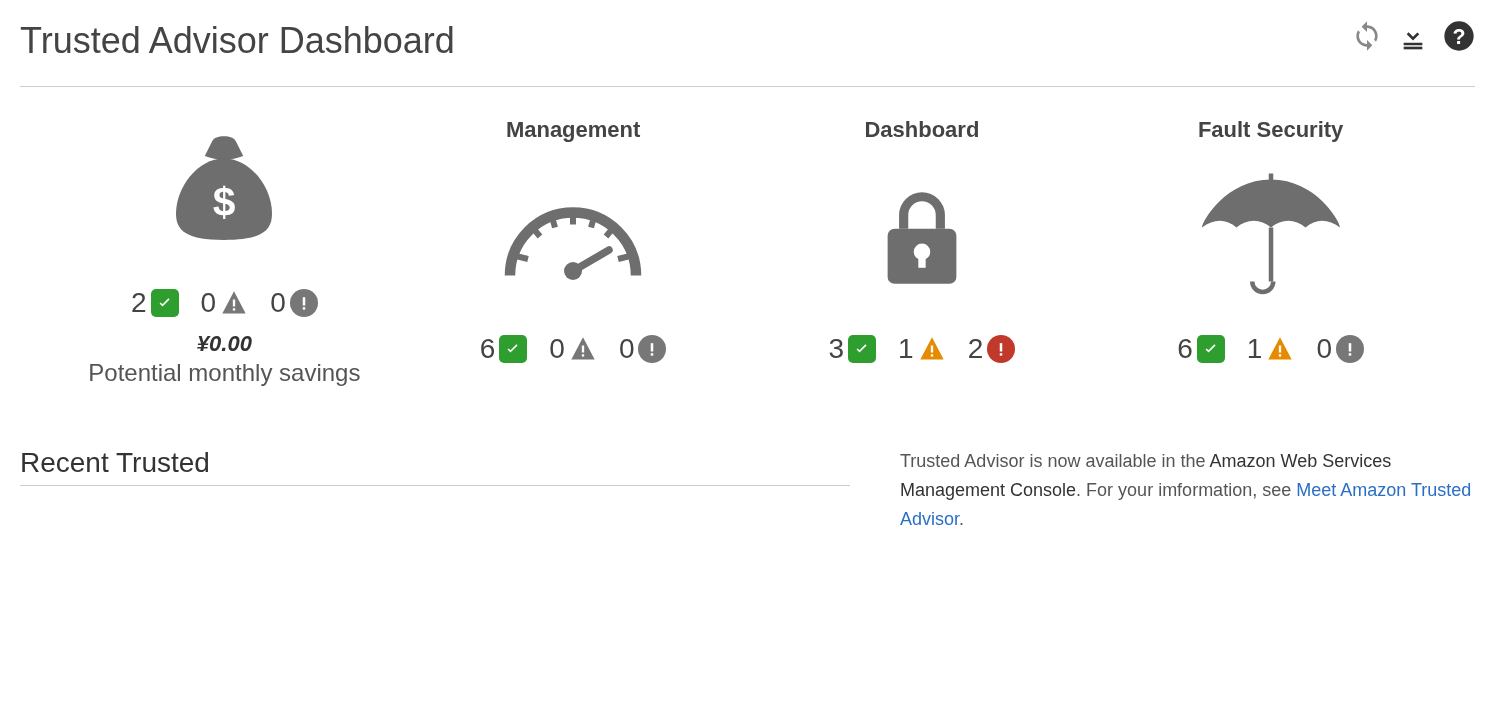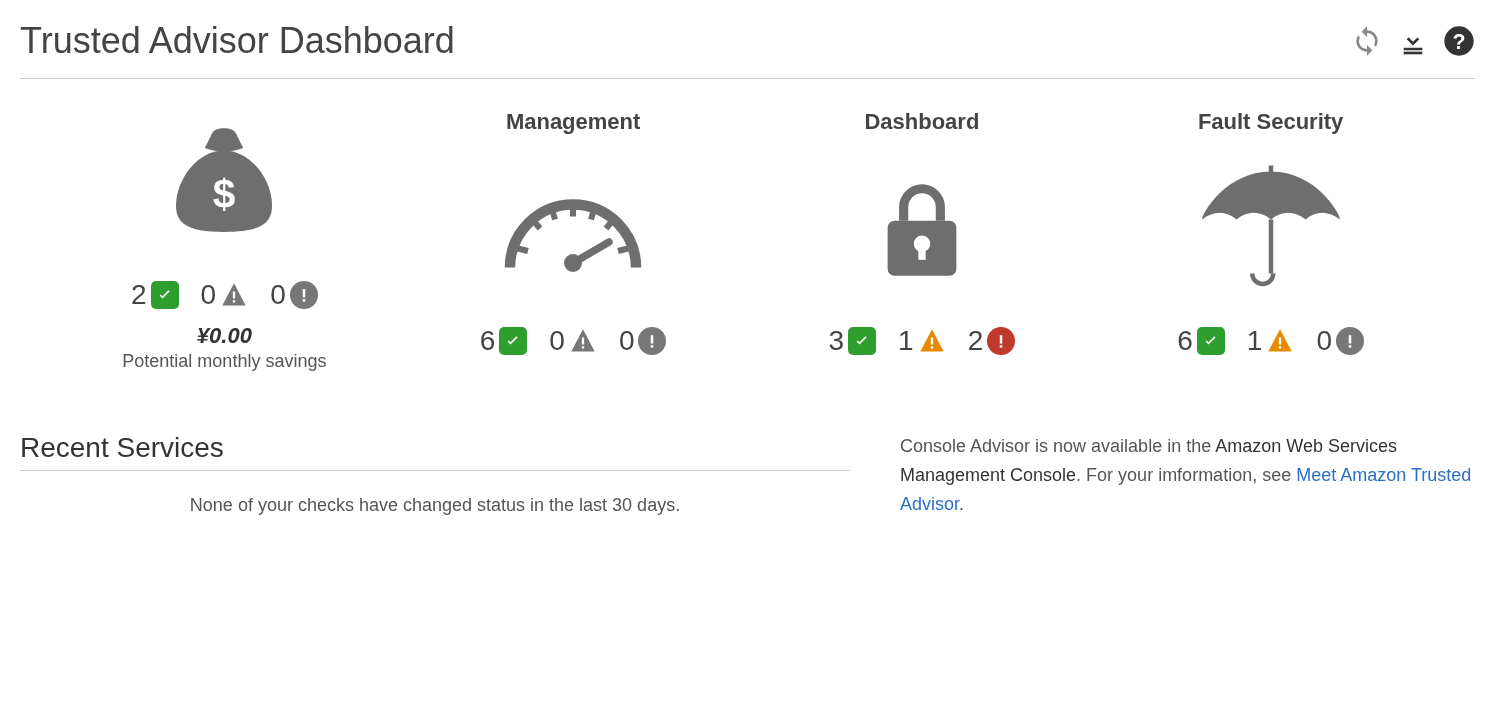--- a/index.html
+++ b/index.html
@@ -7,23 +7,23 @@
     margin: 0;
     padding: 20px;
     font-family: "Helvetica Neue", Arial, sans-serif;
     background: #ffffff;
     color: #333;
     width: 1495px;
   }
   .header-row {
     display: flex;
     justify-content: space-between;
-    align-items: center;
+    align-items: flex-start;
     border-bottom: 1px solid #ccc;
-    padding-bottom: 16px;
+    padding-bottom: 24px;
     margin-bottom: 30px;
   }
   .page-title {
     font-size: 36px;
     font-weight: 400;
     color: #444;
     margin: 0;
   }
   .header-actions {
     display: flex;
@@ -88,21 +88,21 @@
   .status-err  { background: #c0392b; color: #fff; border-radius: 50%;}
   .status-mute { background: #777; color: #fff; border-radius: 50%;}
   .savings-amount {
     font-size: 22px;
     font-weight: 700;
     color: #333;
     margin-top: 12px;
     font-style: italic;
   }
   .savings-label {
-    font-size: 18px;
+    font-size: 24px;
     color: #555;
     margin-top: 2px;
   }
   .lower {
     display: flex;
     gap: 50px;
   }
   .panel {
     flex-shrink: 0;
   }
@@ -325,21 +325,20 @@
             </svg>
           </span>
       </span>
     </div>
   </div>
 
 </div>
 
 <div class="lower">
   <div class="panel panel-left">
-    <div class="panel-title">Recent Services</div>
-    <div class="panel-body">None of your checks have changed status in the last 30 days.</div>
+    <div class="panel-title">Recent Trusted</div>
   </div>
   <div class="panel panel-right">
     <div class="panel-body">
-      <span>Console Advisor is now available in the </span><span class="darker">Amazon Web Services Management Console</span><span>. For your imformation, see </span><span class="link">Meet Amazon Trusted Advisor</span><span>.</span>
+      <span>Trusted Advisor is now available in the </span><span class="darker">Amazon Web Services Management Console</span><span>. For your imformation, see </span><span class="link">Meet Amazon Trusted Advisor</span><span>.</span>
     </div>
   </div>
 </div>
 
 </body></html>

